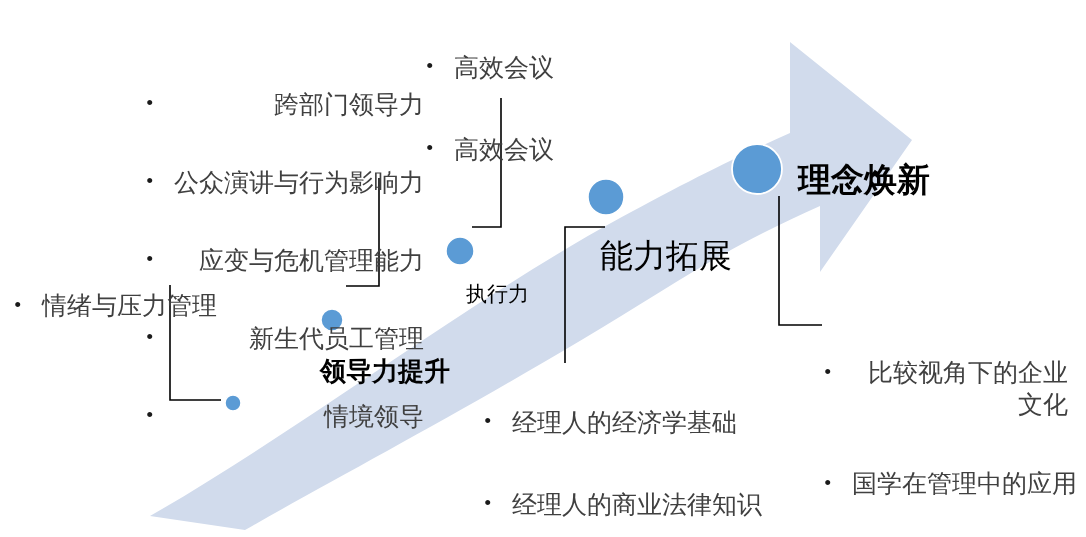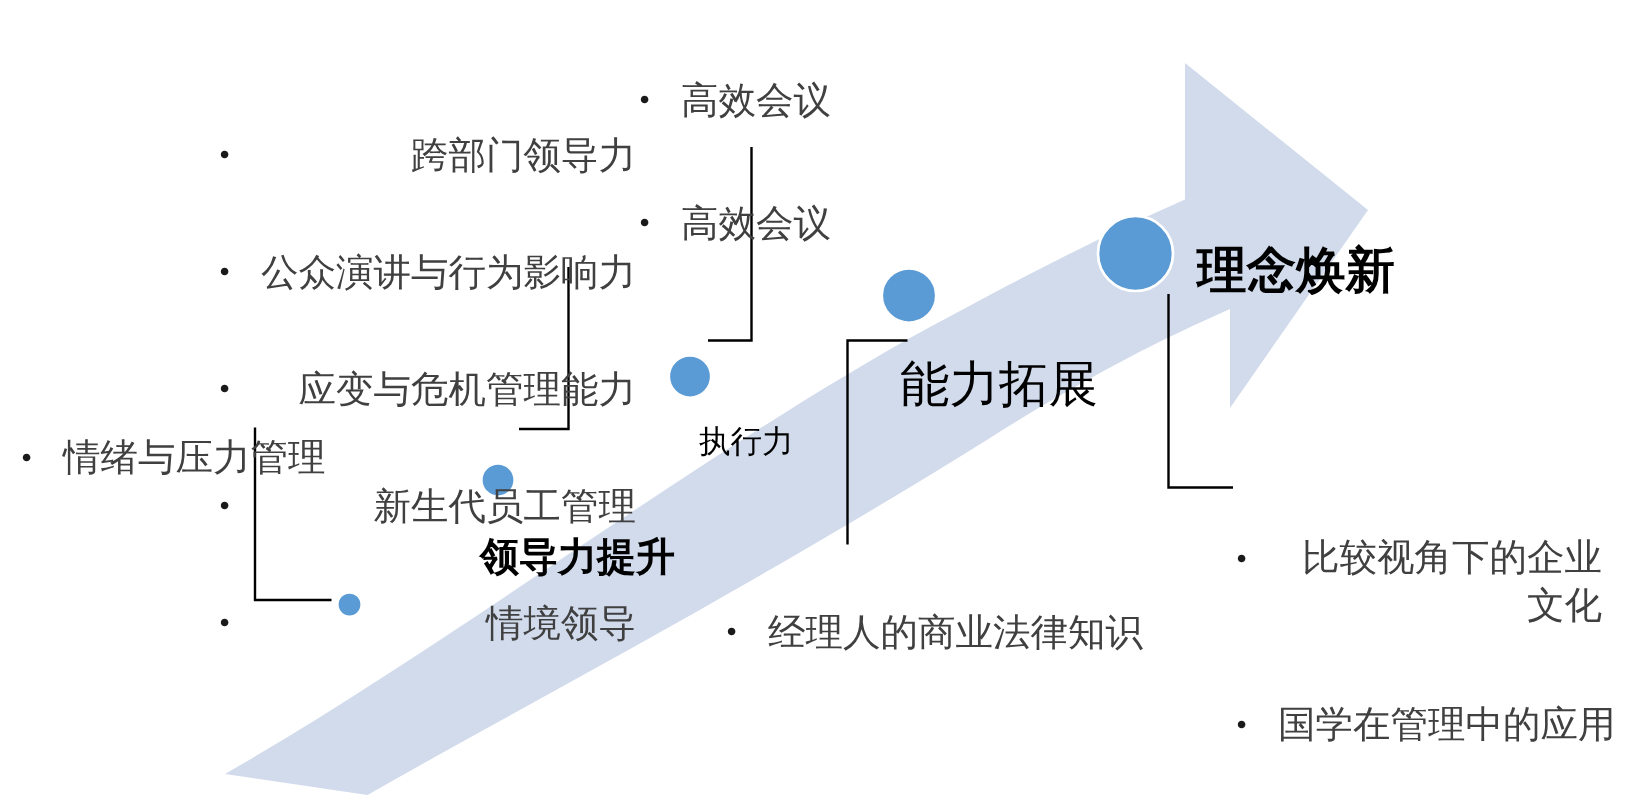--- a/index.html
+++ b/index.html
@@ -133,20 +133,21 @@
   <ul class="bullet-list" id="list-meeting">
     <li>高效会议</li>
     <li>高效会议</li>
   </ul>
 
   <ul class="bullet-list" id="list-emotion">
     <li>情绪与压力管理</li>
   </ul>
 
   <ul class="bullet-list" id="list-manager">
+    <li>经理人的经济学基础</li>
     <li>经理人的商业法律知识</li>
   </ul>
 
   <ul class="bullet-list" id="list-culture">
     <li class="wrap">比较视角下的企业文化</li>
     <li>国学在管理中的应用</li>
   </ul>
 
   <div class="stage-label" id="label-leadership">领导力提升</div>
   <div class="stage-label" id="label-exec">执行力</div>

